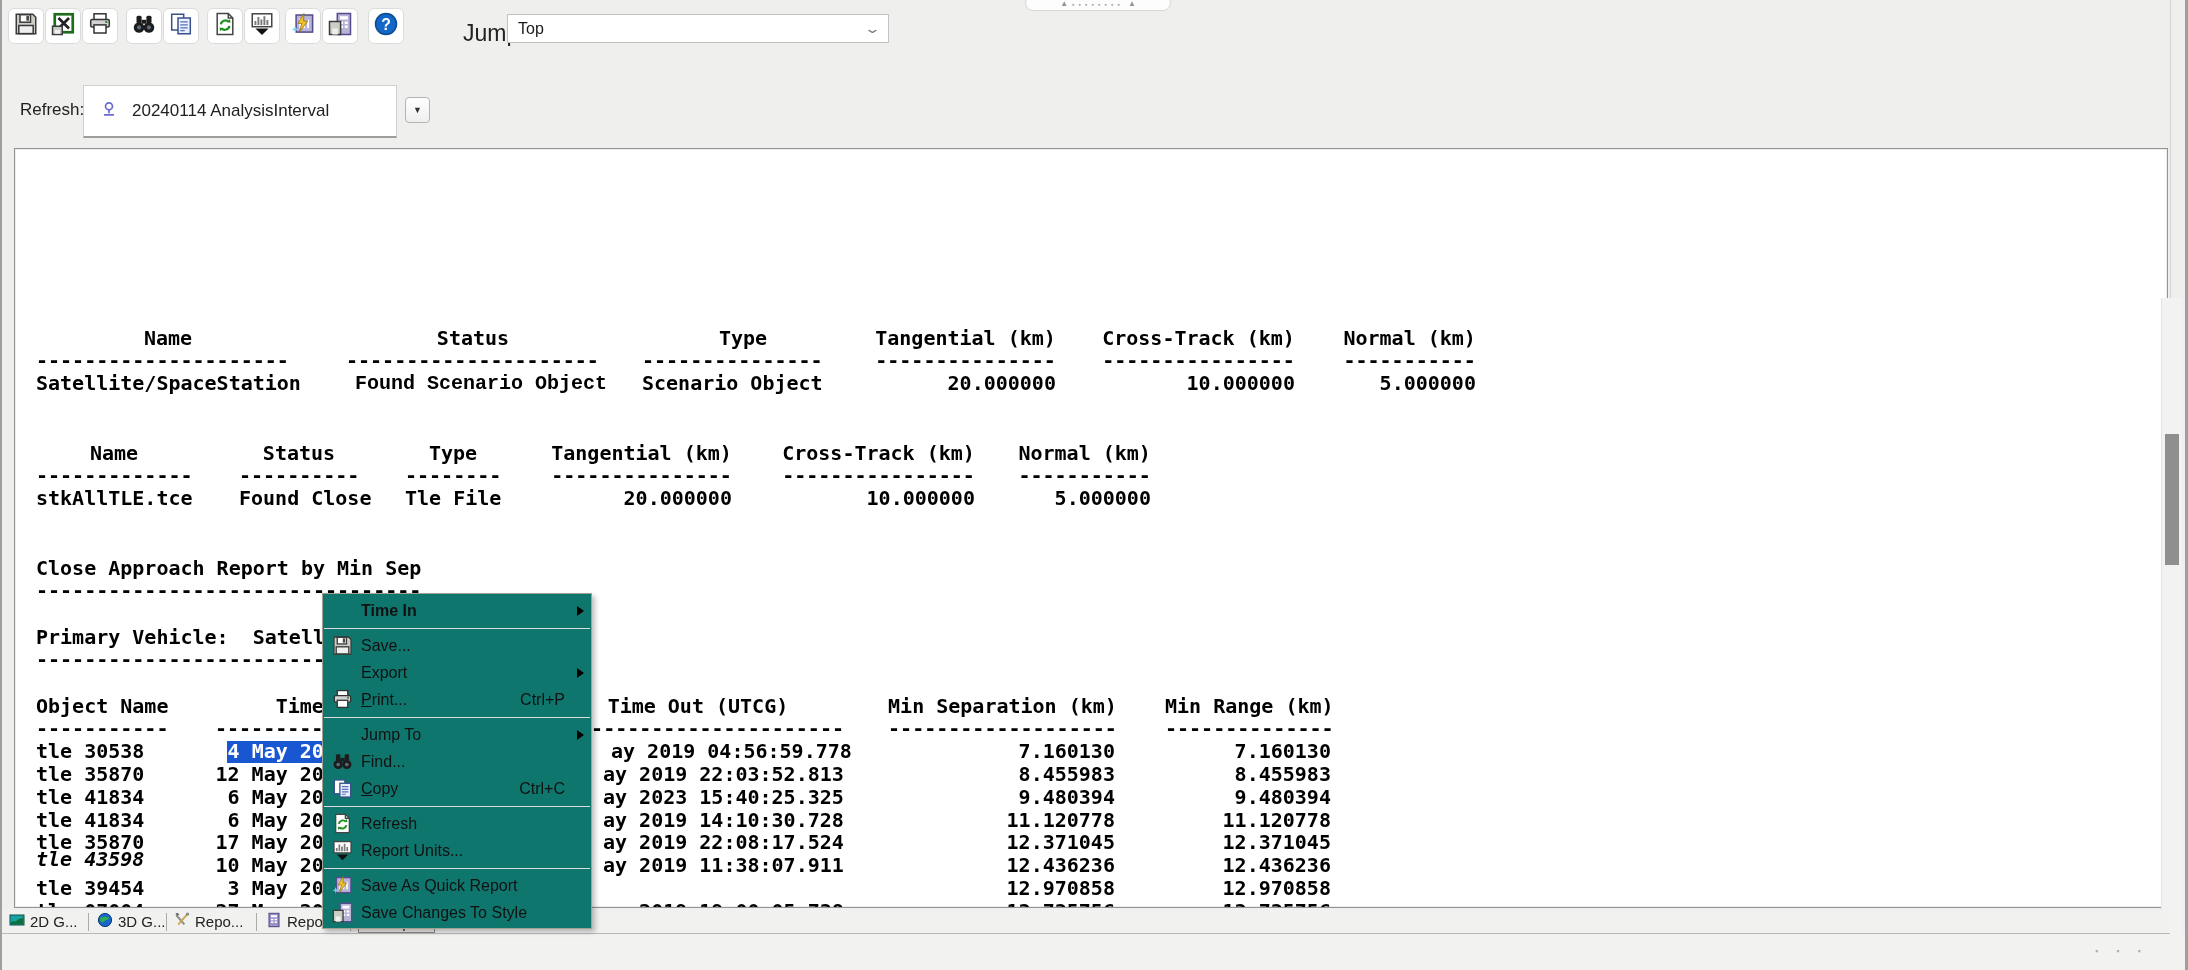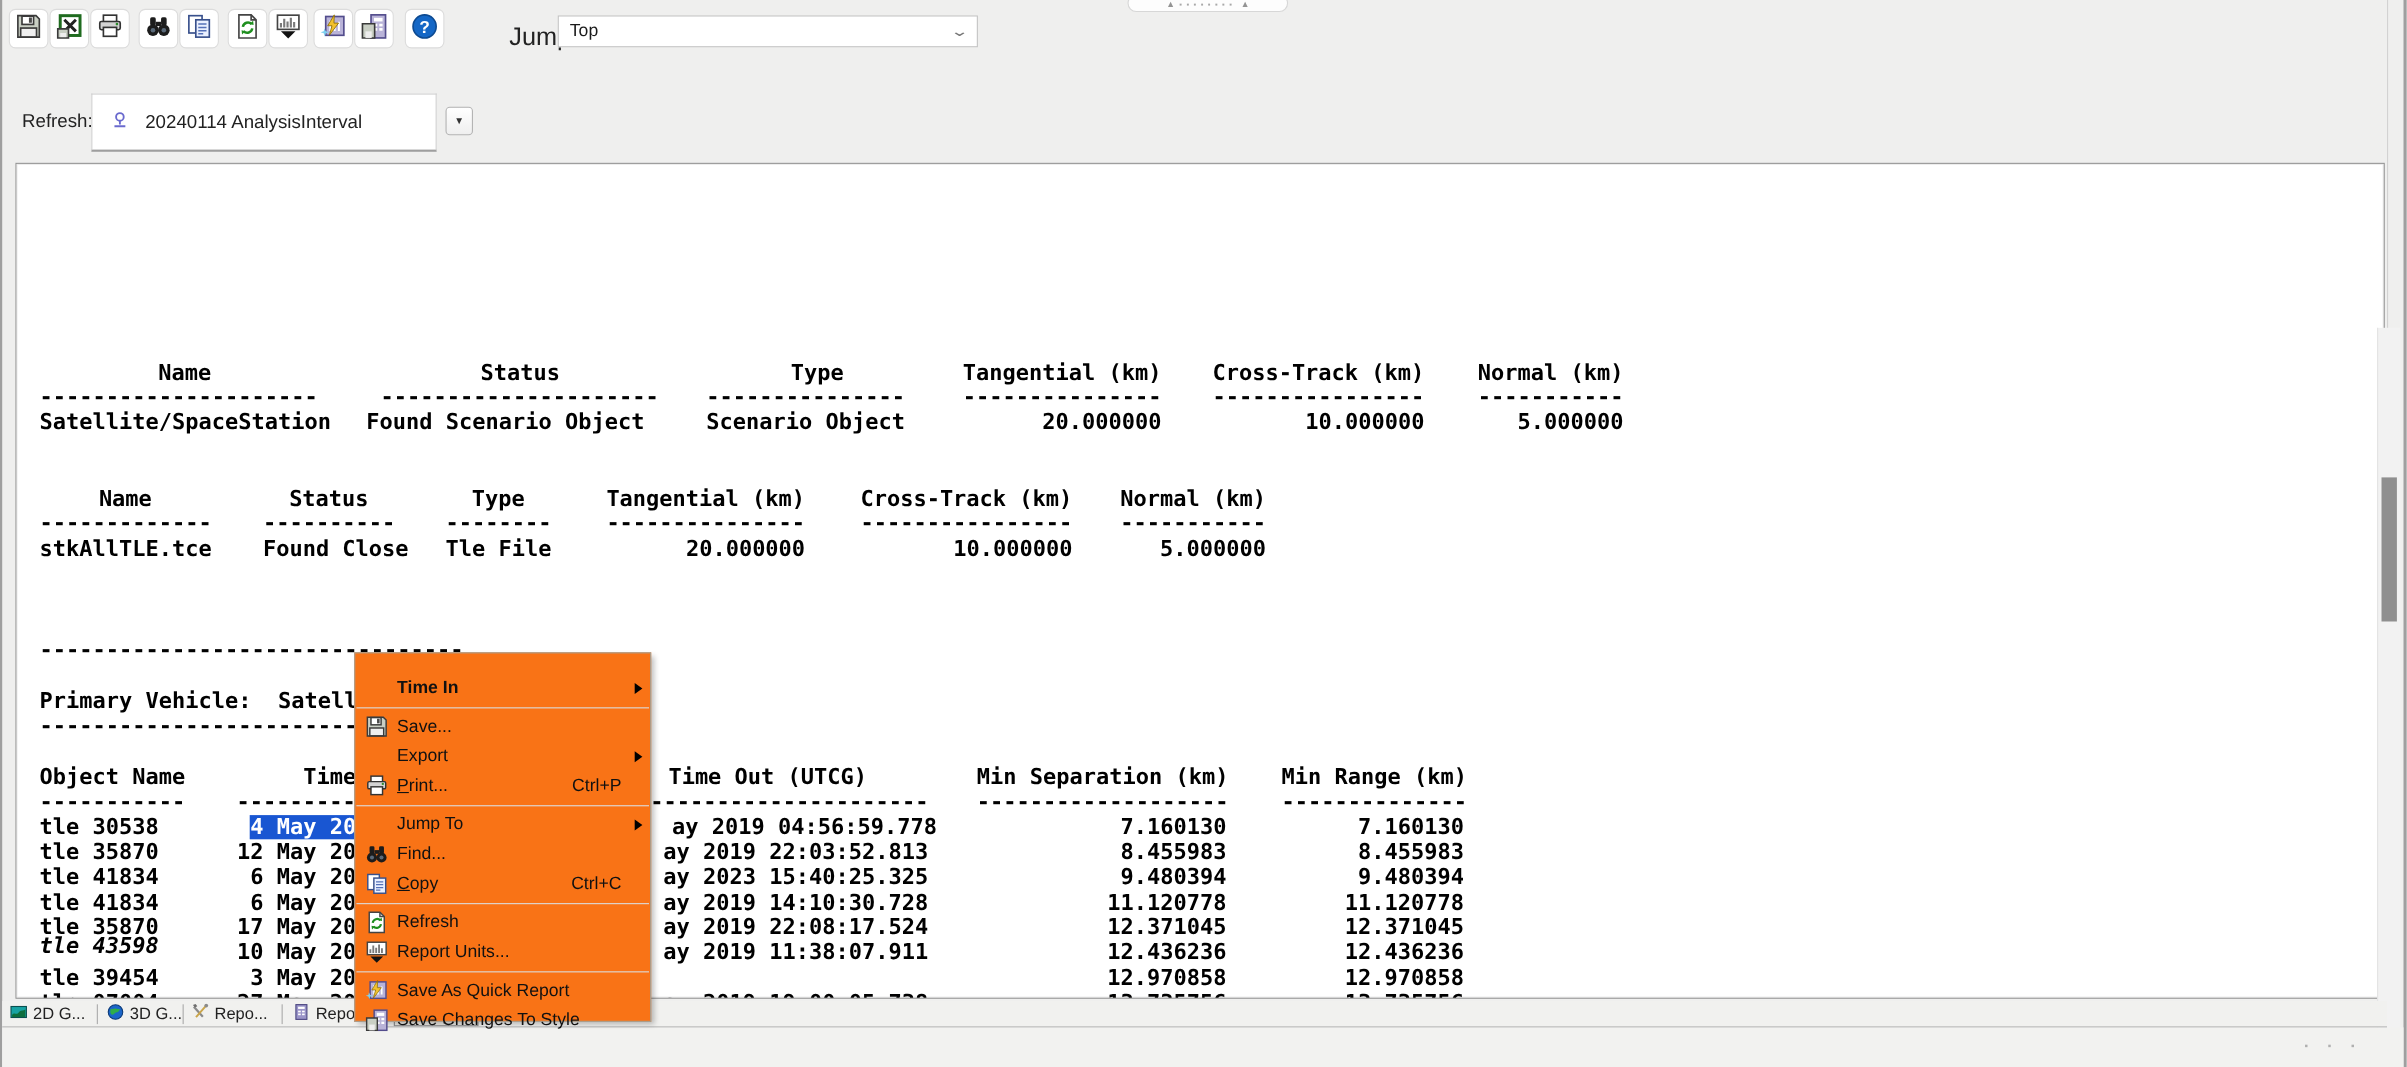--- a/index.html
+++ b/index.html
@@ -45,22 +45,22 @@
   .rline { position:absolute; white-space:pre; font-family:"DejaVu Sans Mono", monospace;
     font-weight:700; font-size:20px; line-height:23px; color:#000; }
   #sel-highlight { left:212px; width:110px; height:22px; background:#1956d2; }
   .sel-text { color:#ffffff !important; }
 
   
   #vscroll { left:2146px; top:149px; width:21px; height:744px; background:#f2f2f2; border-left:1px solid #e3e3e3; }
   #vscroll-thumb { left:3px; top:136px; width:14px; height:131px; background:#8f8f8f; }
 
   
-  #context-menu { left:322px; top:593px; width:270px; height:336px; background:#f97316;
-    border:1px solid #a5a094; box-shadow:3px 3px 5px rgba(0,0,0,.25); z-index:100; padding-top:18px; }
+  #context-menu { left:322px; top:593px; width:270px; height:336px; background:#0f766e;
+    border:1px solid #a5a094; box-shadow:3px 3px 5px rgba(0,0,0,.25); z-index:100; padding-top:3px; }
   .menu-item { height:27px; display:flex; align-items:center; font-size:16px; color:#111; }
   .menu-item .mi-icon { width:38px; display:flex; justify-content:center; align-items:center; }
   .menu-item .mi-icon svg { width:21px; height:21px; }
   .menu-item .mi-label { flex:1; }
   .menu-item .mi-shortcut { margin-right:26px; }
   .menu-item .mi-arrow { position:absolute; right:7px; width:0; height:0;
     border-left:7px solid #000; border-top:5px solid transparent; border-bottom:5px solid transparent; }
   .menu-item.bold .mi-label { font-weight:700; }
   .menu-sep { height:8px; display:flex; align-items:center; padding:0 1px; }
   .menu-sep div { height:1px; width:100%; background:#dcdcdc; }
@@ -204,21 +204,21 @@
       <div class="rline abs" style="left: 860.25px; top: 178px;">Tangential (km)</div>
       <div class="rline abs" style="left: 1087.2px; top: 178px;">Cross-Track (km)</div>
       <div class="rline abs" style="left: 1328.45px; top: 178px;">Normal (km)</div>
       <div class="rline abs" style="left: 21px; top: 200px;">---------------------</div>
       <div class="rline abs" style="left: 331px; top: 200px;">---------------------</div>
       <div class="rline abs" style="left: 627px; top: 200px;">---------------</div>
       <div class="rline abs" style="left: 860.25px; top: 200px;">---------------</div>
       <div class="rline abs" style="left: 1087.2px; top: 200px;">----------------</div>
       <div class="rline abs" style="left: 1328.45px; top: 200px;">-----------</div>
       <div class="rline abs" style="left: 21px; top: 223px;">Satellite/SpaceStation</div>
-      <div class="rline abs" style="left: 318px; top: 223px;">Found Scenario Object</div>
+      <div class="rline abs" style="left: 340px; top: 223px; font-family: Liberation Mono, monospace;">Found Scenario Object</div>
       <div class="rline abs" style="left: 627px; top: 223px;">Scenario Object</div>
       <div class="rline abs" style="left: 932.55px; top: 223px;">20.000000</div>
       <div class="rline abs" style="left: 1171.55px; top: 223px;">10.000000</div>
       <div class="rline abs" style="left: 1364.6px; top: 223px;">5.000000</div>
       <div class="rline abs" style="left: 74.9px; top: 293px;">Name</div>
       <div class="rline abs" style="left: 247.85px; top: 293px;">Status</div>
       <div class="rline abs" style="left: 413.9px; top: 293px;">Type</div>
       <div class="rline abs" style="left: 536.25px; top: 293px;">Tangential (km)</div>
       <div class="rline abs" style="left: 767.2px; top: 293px;">Cross-Track (km)</div>
       <div class="rline abs" style="left: 1003.45px; top: 293px;">Normal (km)</div>
@@ -227,20 +227,21 @@
       <div class="rline abs" style="left: 390px; top: 315px;">--------</div>
       <div class="rline abs" style="left: 536.25px; top: 315px;">---------------</div>
       <div class="rline abs" style="left: 767.2px; top: 315px;">----------------</div>
       <div class="rline abs" style="left: 1003.45px; top: 315px;">-----------</div>
       <div class="rline abs" style="left: 21px; top: 338px;">stkAllTLE.tce</div>
       <div class="rline abs" style="left: 224px; top: 338px;">Found Close</div>
       <div class="rline abs" style="left: 390px; top: 338px;">Tle File</div>
       <div class="rline abs" style="left: 608.55px; top: 338px;">20.000000</div>
       <div class="rline abs" style="left: 851.55px; top: 338px;">10.000000</div>
       <div class="rline abs" style="left: 1039.6px; top: 338px;">5.000000</div>
+      <div class="rline abs" style="left: 21px; top: 408px;">Close Approach Report by Min Sep</div>
       <div class="rline abs" style="left: 21px; top: 430px;">--------------------------------</div>
       <div class="rline abs" style="left: 21px; top: 477px;">Primary Vehicle:  Satellite/SpaceStation</div>
       <div class="rline abs" style="left: 21px; top: 499px;">------------------------------------------</div>
       <div class="rline abs" style="left: 21px; top: 546px;">Object Name</div>
       <div class="rline abs" style="left: 260.65px; top: 546px;">Time In (UTCG)</div>
       <div class="rline abs" style="left: 592.625px; top: 546px;">Time Out (UTCG)</div>
       <div class="rline abs" style="left: 873.05px; top: 546px;">Min Separation (km)</div>
       <div class="rline abs" style="left: 1150px; top: 546px;">Min Range (km)</div>
       <div class="rline abs" style="left: 21px; top: 568px;">-----------</div>
       <div class="rline abs" style="left: 200px; top: 568px;">------------------------</div>

